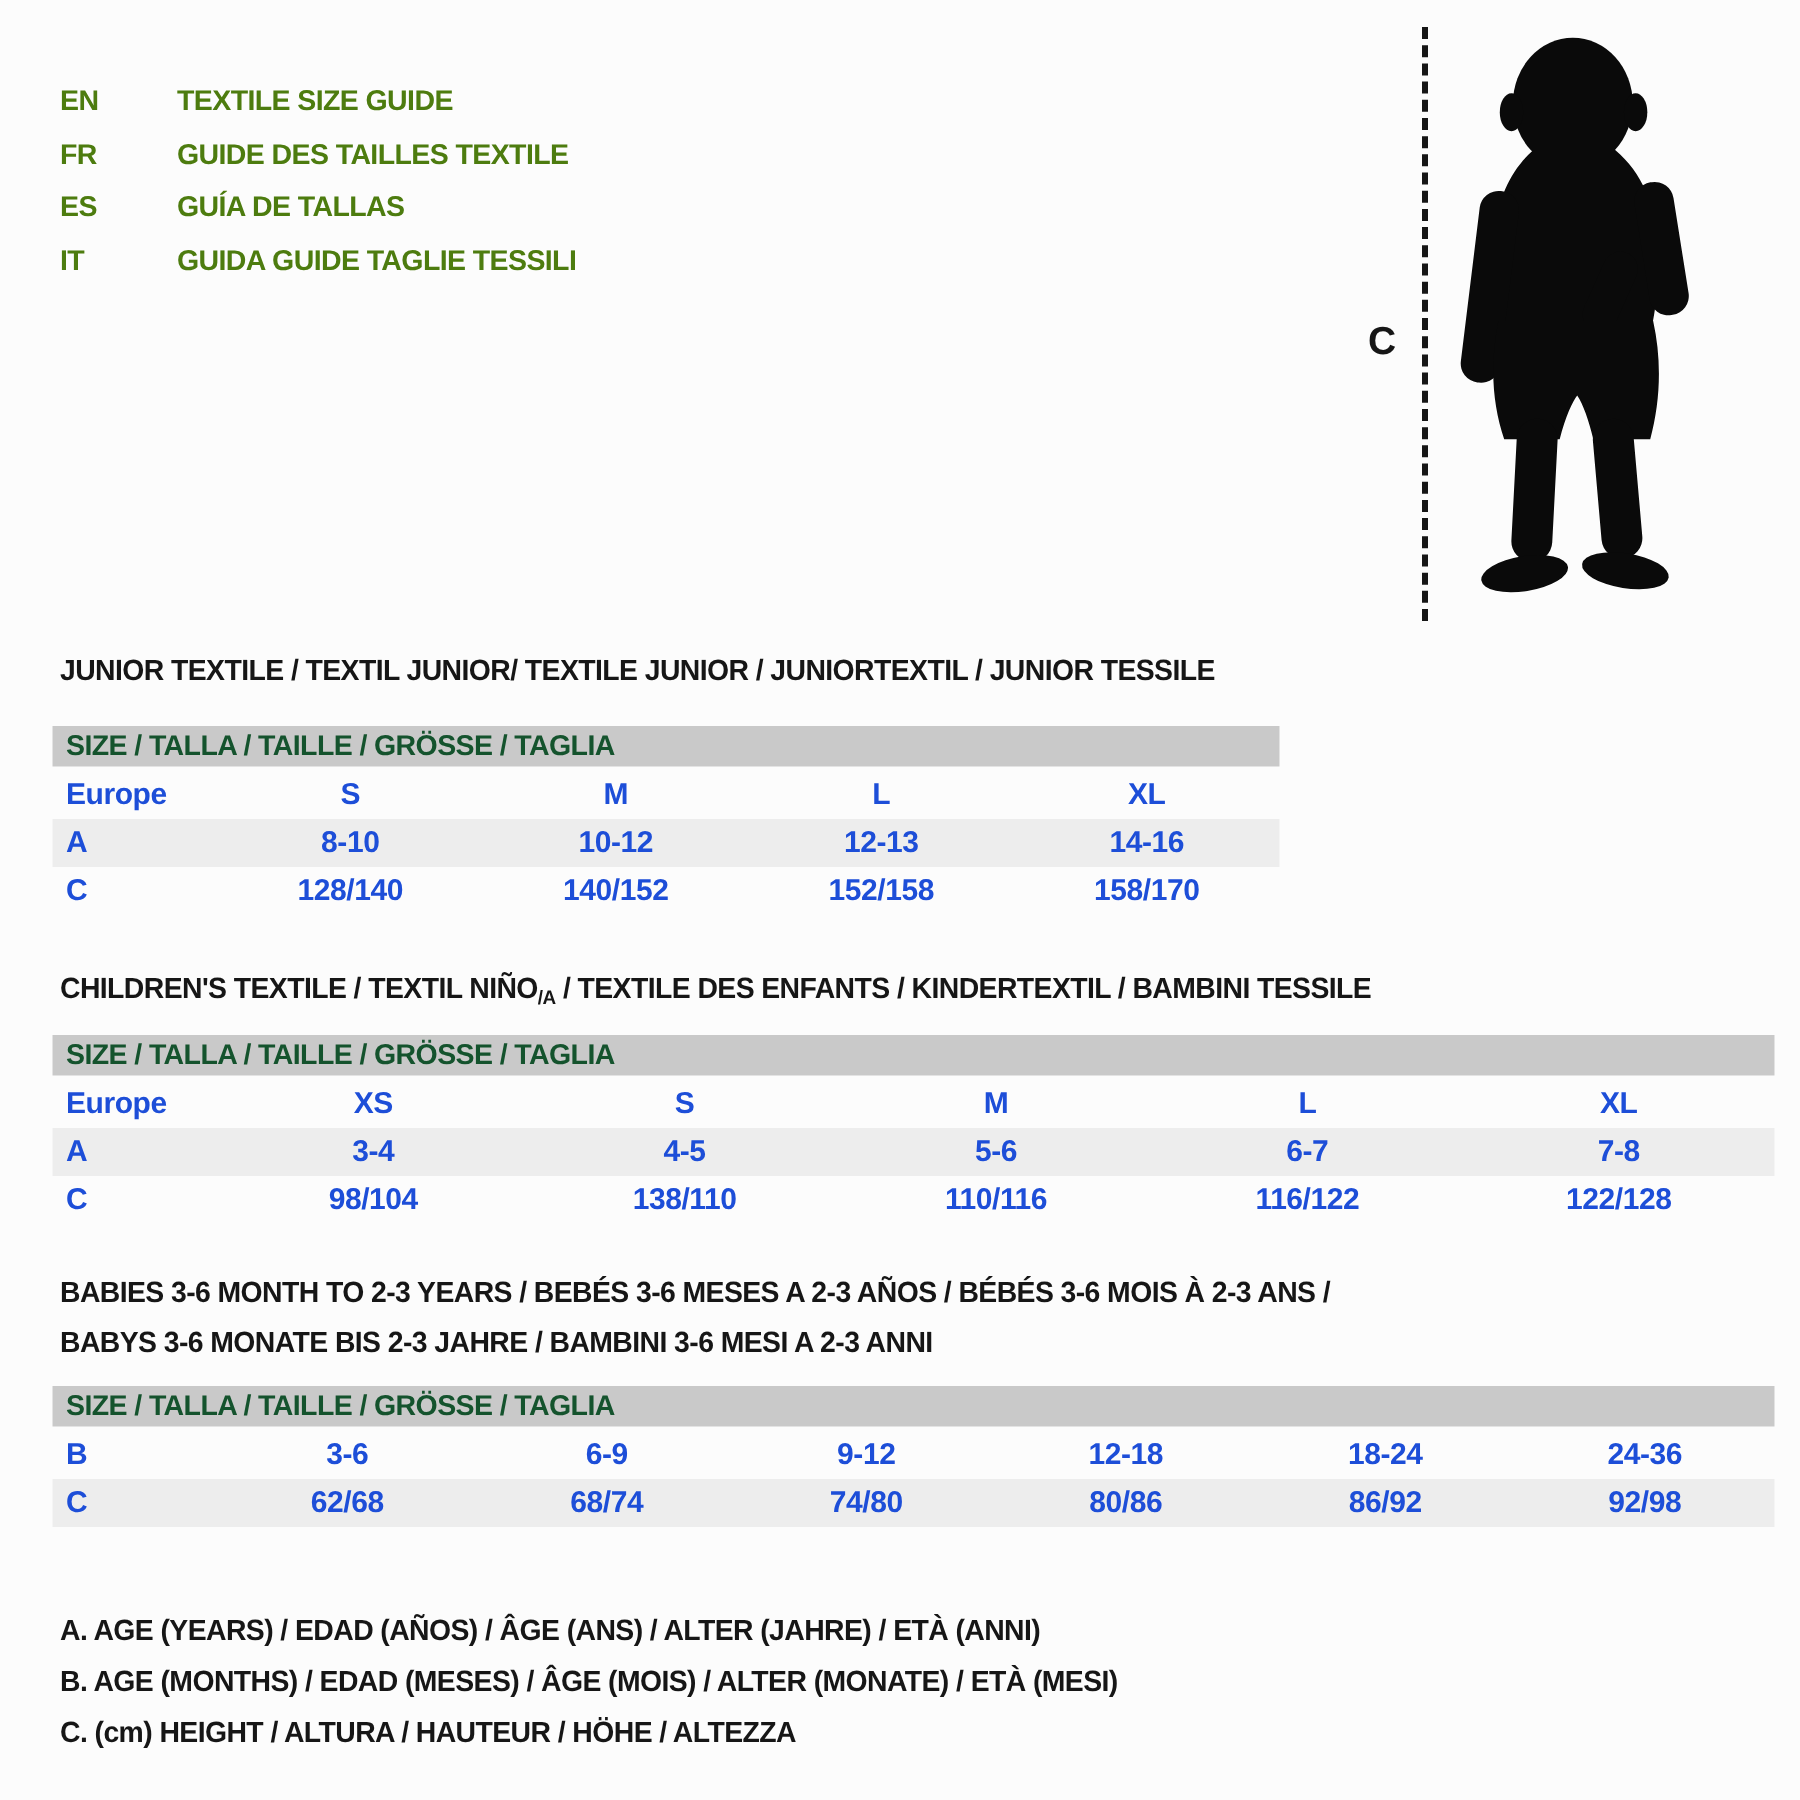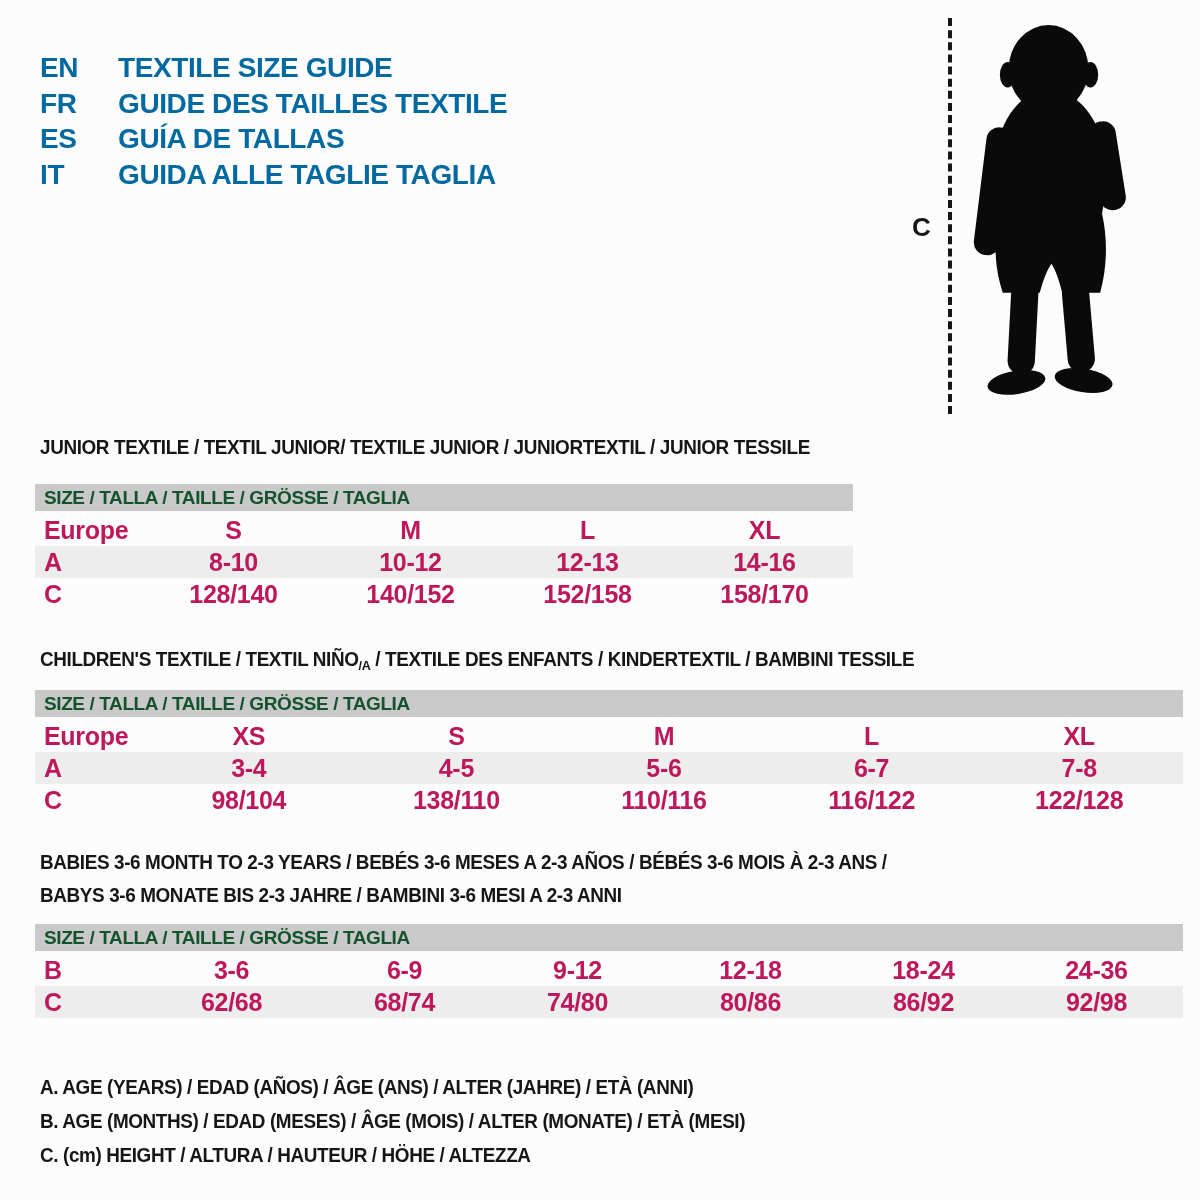--- a/index.html
+++ b/index.html
@@ -9,21 +9,21 @@
     font-family:"Liberation Sans", sans-serif;
     color:#1b1b1b;
     -webkit-font-smoothing:antialiased;
   }
   .canvas { position:relative; width:1200px; height:1200px; overflow:hidden; background:#fcfcfc; }
 
   
   .lang-list { position:absolute; left:40px; top:30px; }
   .lang-row { display:flex; align-items:center; height:35.5px; }
   .lang-code, .lang-title {
-    font-size:28px; font-weight:700; letter-spacing:-0.4px; color:#0369a1;
+    font-size:19px; font-weight:700; letter-spacing:-0.4px; color:#4d7c0f;
     white-space:nowrap;
     margin-top:41px;
   }
   .lang-code { width:78px; }
 
   
   .measure-line {
     position:absolute; left:948px; top:18px; height:396px; width:0;
     border-left:4px dashed #161616;
   }
@@ -44,21 +44,21 @@
 
   
   .size-table { position:absolute; left:35px; }
   .size-head {
     height:27px; background:#c9c9c9; display:flex; align-items:center;
     padding-left:9px; margin-bottom:3px;
     font-size:19px; font-weight:700; letter-spacing:-0.4px; color:#14532d;
   }
   .trow {
     display:flex; align-items:center; height:32px;
-    font-size:25px; font-weight:700; letter-spacing:-0.3px; color:#be185d;
+    font-size:20px; font-weight:700; letter-spacing:-0.3px; color:#1d4ed8;
   }
   .trow.shaded { background:#ededed; }
   .tlabel { width:110px; padding-left:9px; }
   .tcell { flex:1; text-align:center; }
 
   
   .legend { position:absolute; left:40px; top:1070px; }
   .legend-line {
     display:block; height:34px; line-height:34px;
     font-size:19.5px; font-weight:700; letter-spacing:-0.4px; color:#161616;
@@ -78,21 +78,21 @@
     <div class="lang-row">
       <span class="lang-code">FR</span>
       <span class="lang-title">GUIDE DES TAILLES TEXTILE</span>
     </div>
     <div class="lang-row">
       <span class="lang-code">ES</span>
       <span class="lang-title">GUÍA DE TALLAS</span>
     </div>
     <div class="lang-row">
       <span class="lang-code">IT</span>
-      <span class="lang-title">GUIDA ALLE TAGLIE TAGLIA</span>
+      <span class="lang-title">GUIDA GUIDE TAGLIE TESSILI</span>
     </div>
   </div>
 
   <span class="measure-label">C</span>
   <div class="measure-line"></div>
   <svg class="silhouette" width="185" height="404" viewBox="0 0 190 410" aria-hidden="true">
     <g fill="#0a0a0a">
       <ellipse cx="93" cy="56" rx="41" ry="45"></ellipse>
       <ellipse cx="51" cy="62" rx="8" ry="13"></ellipse>
       <ellipse cx="136" cy="62" rx="8" ry="13"></ellipse>

